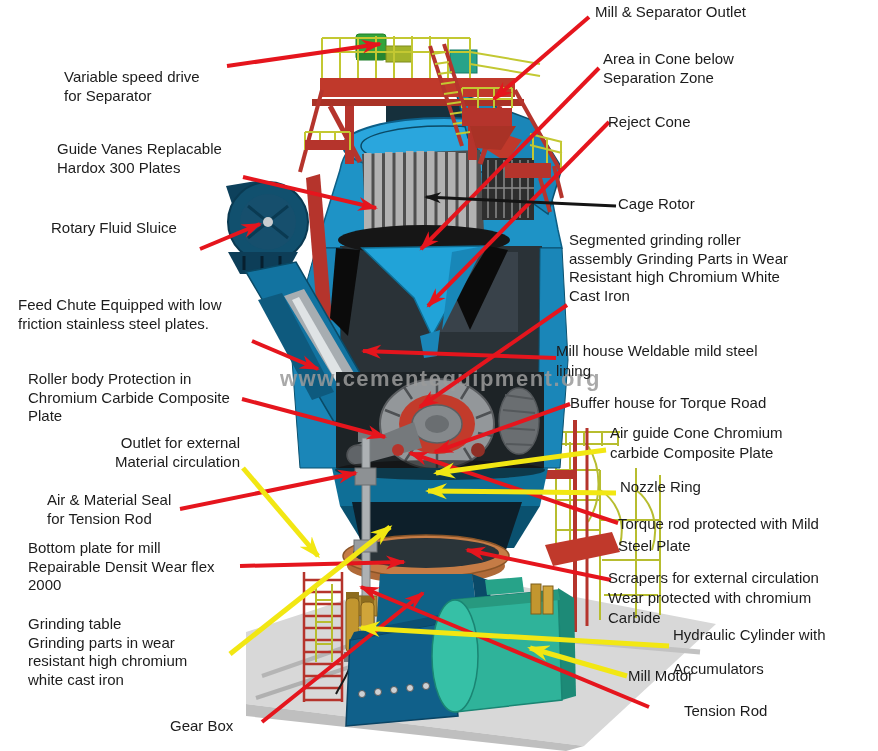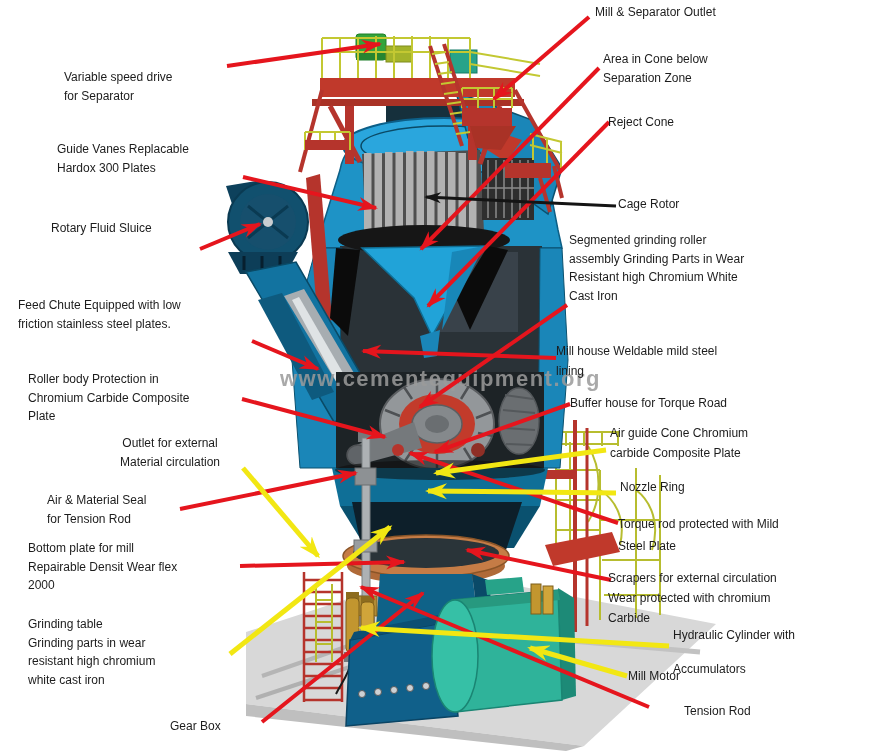--- a/index.html
+++ b/index.html
@@ -1,21 +1,21 @@
 <!DOCTYPE html>
 <html><head>
 <meta charset="utf-8">
 <style>
   html,body{margin:0;padding:0;background:#ffffff;}
   .stage{position:relative;width:878px;height:751px;background:#ffffff;overflow:hidden;
          font-family:"Liberation Sans", sans-serif;}
   .stage svg{position:absolute;left:0;top:0;}
-  .lbl{position:absolute;font-size:12px;line-height:18.5px;color:#1c1c1c;
+  .lbl{position:absolute;font-size:15px;line-height:18.5px;color:#1c1c1c;
        white-space:pre-line;z-index:5;}
-  .lbl.right{text-align:center;}
+  .lbl.right{text-align:right;}
   .lh20{line-height:20px;}
   .lh22{line-height:22px;}
   .lh24{line-height:34px;}
   .wm{font-weight:bold;letter-spacing:1.5px;}
 </style>
 </head>
 <body>
 
 <div class="stage">
 

